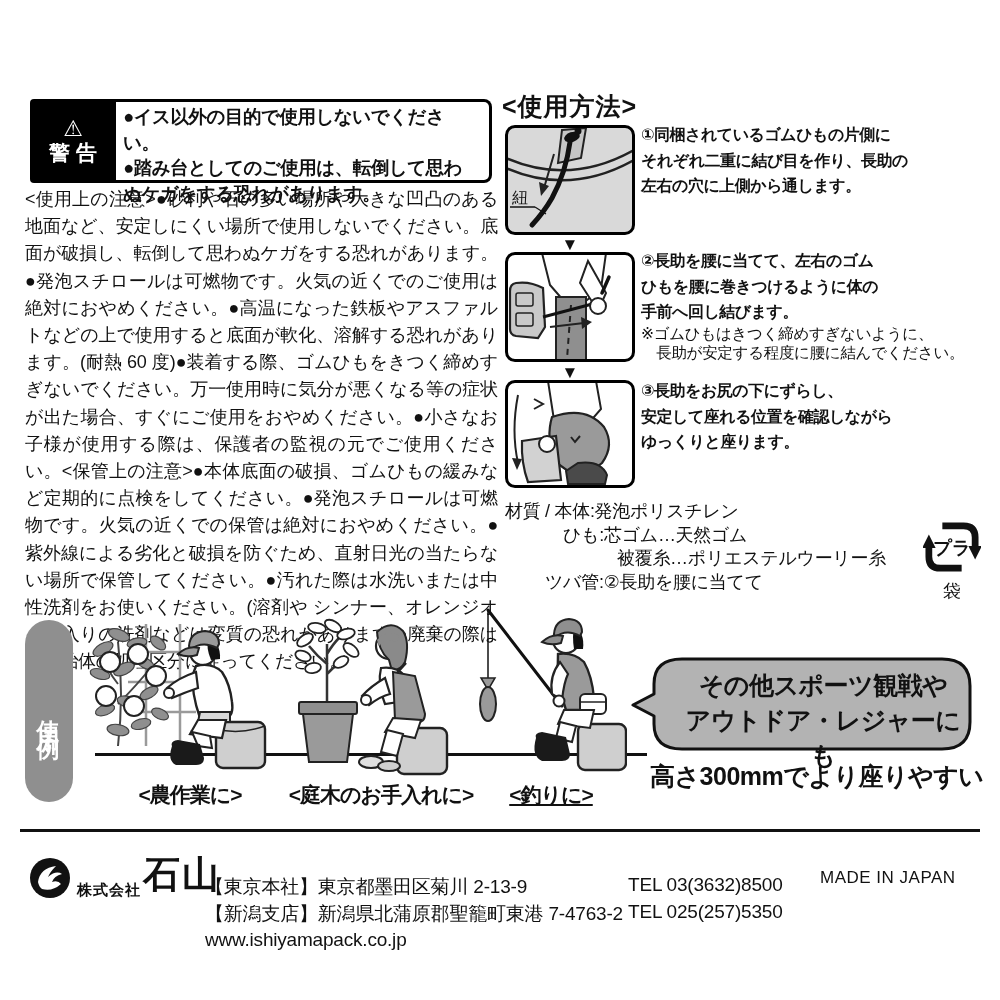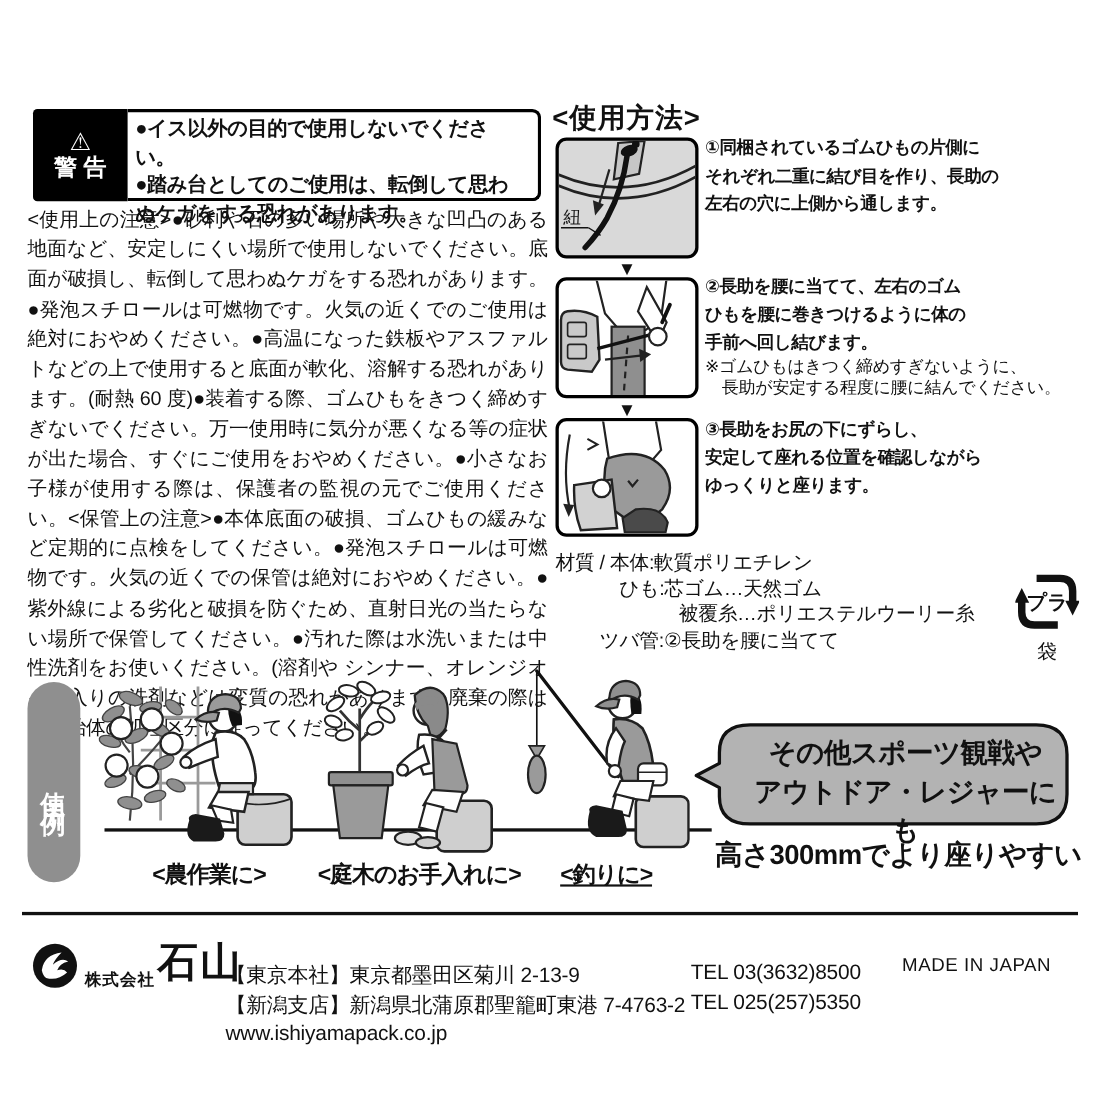--- a/index.html
+++ b/index.html
@@ -145,21 +145,21 @@
   <div class="abs step-text pre" style="top:248px;">②長助を腰に当てて、左右のゴム
 ひもを腰に巻きつけるように体の
 手前へ回し結びます。</div>
   <div class="abs step-note pre" style="top:324px;">※ゴムひもはきつく締めすぎないように、
 　長助が安定する程度に腰に結んでください。</div>
   <div class="abs step-text pre" style="top:378px;">③長助をお尻の下にずらし、
 安定して座れる位置を確認しながら
 ゆっくりと座ります。</div>
 
   <div class="abs materials">
-    <div class="m0">材質 / 本体:軟質ポリエチレン</div>
+    <div class="m0">材質 / 本体:発泡ポリスチレン</div>
     <div class="m1">ひも:芯ゴム…天然ゴム</div>
     <div class="m2">被覆糸…ポリエステルウーリー糸</div>
     <div class="m3">ツバ管:②長助を腰に当てて</div>
   </div>
 
   <div class="abs recycle">
     <svg width="58" height="54" viewBox="0 0 60 56">
       <path d="M20,6 H42 Q54,6 54,18 V28" fill="none" stroke="#111" stroke-width="7"></path>
       <polygon points="47,27 61,27 54,41" fill="#111"></polygon>
       <path d="M40,50 H18 Q6,50 6,38 V28" fill="none" stroke="#111" stroke-width="7"></path>

